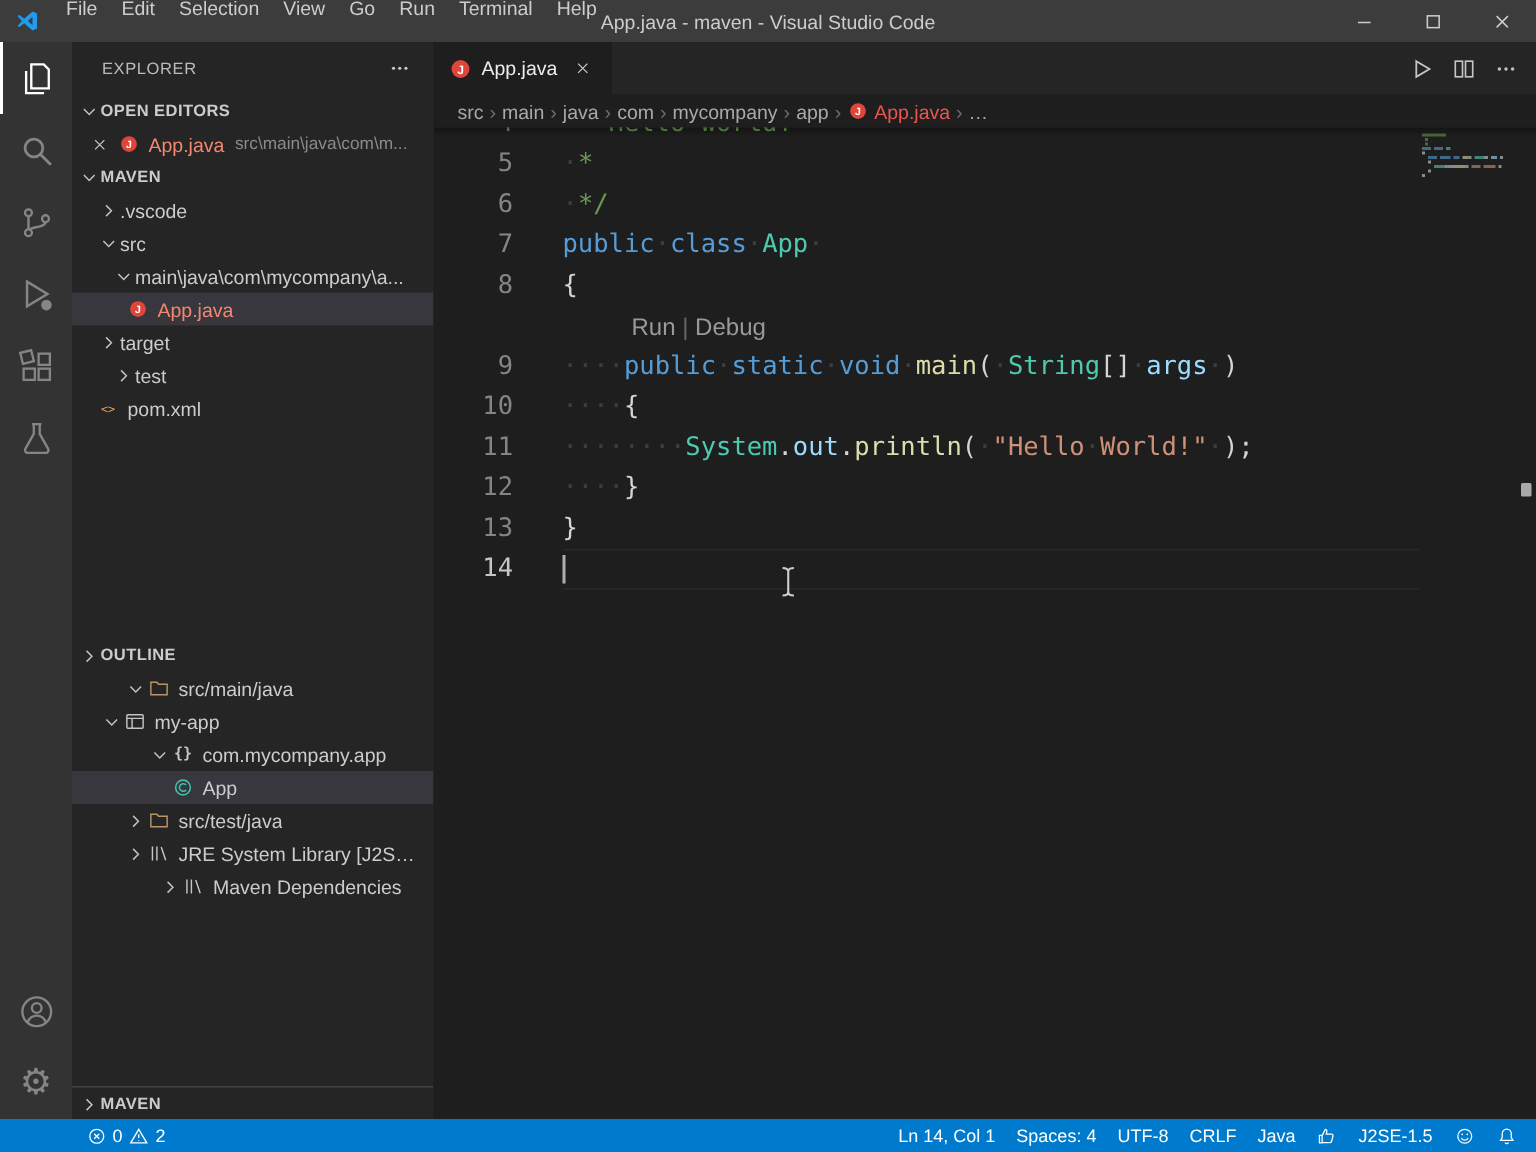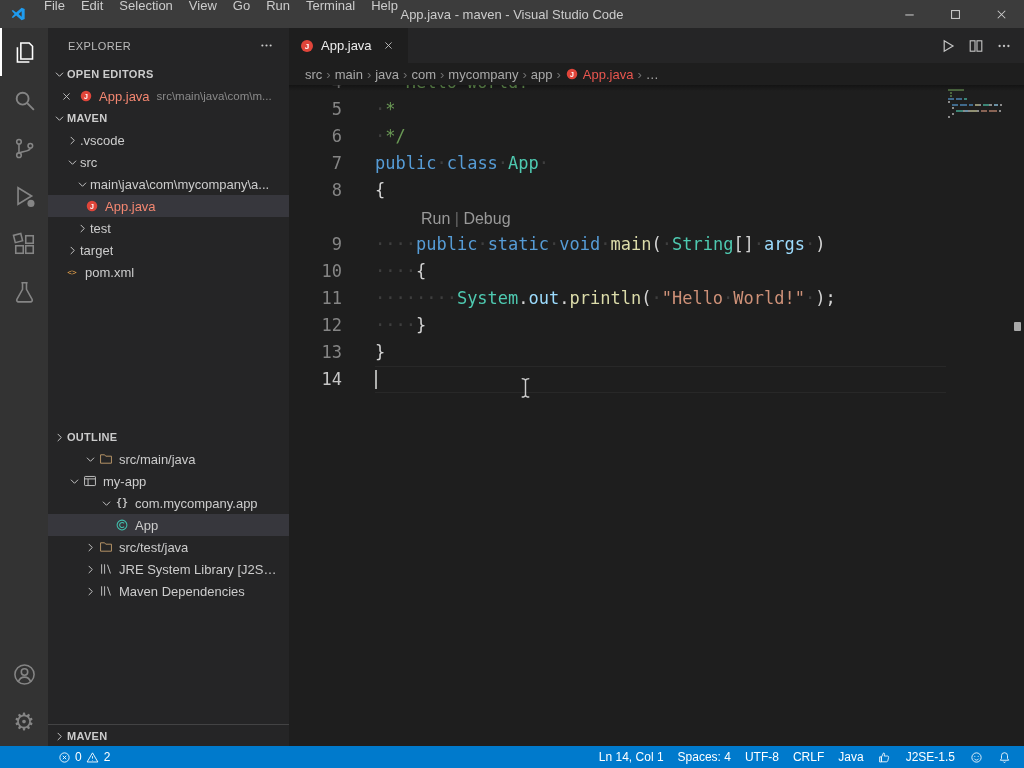--- a/index.html
+++ b/index.html
@@ -299,35 +299,35 @@
           </div>
           <div class="row selected" style="padding-left: 36px;">
             <span class="file-icon">
               <svg viewBox="0 0 16 16">
                 <circle cx="8" cy="8" r="6" fill="#e0453a"></circle>
                 <text x="8" y="11" font-size="8" text-anchor="middle" fill="#ffffff" font-family="sans-serif" font-weight="bold">J</text>
               </svg>
             </span>
             <span class="row-label error">App.java</span>
           </div>
+          <div class="row" style="padding-left: 16px;">
+            <span class="twistie">
+              <svg viewBox="0 0 16 16" fill="none" stroke="currentColor" stroke-width="1.2">
+                <path d="M5.8 3.6L10.2 8l-4.4 4.4"></path>
+              </svg>
+            </span>
+            <span class="row-label">target</span>
+          </div>
           <div class="row" style="padding-left: 26px;">
             <span class="twistie">
               <svg viewBox="0 0 16 16" fill="none" stroke="currentColor" stroke-width="1.2">
                 <path d="M5.8 3.6L10.2 8l-4.4 4.4"></path>
               </svg>
             </span>
             <span class="row-label">test</span>
-          </div>
-          <div class="row" style="padding-left: 16px;">
-            <span class="twistie">
-              <svg viewBox="0 0 16 16" fill="none" stroke="currentColor" stroke-width="1.2">
-                <path d="M5.8 3.6L10.2 8l-4.4 4.4"></path>
-              </svg>
-            </span>
-            <span class="row-label">target</span>
           </div>
           <div class="row" style="padding-left: 16px;">
             <span class="file-icon">
               <svg viewBox="0 0 16 16">
                 <text x="8" y="11.5" font-size="9" text-anchor="middle" fill="#e8a34c" font-family="monospace">&lt;&gt;</text>
               </svg>
             </span>
             <span class="row-label">pom.xml</span>
           </div>
         </div>
@@ -411,21 +411,21 @@
                 <path d="M5.8 3.6L10.2 8l-4.4 4.4"></path>
               </svg>
             </span>
             <span class="file-icon">
               <svg viewBox="0 0 16 16" fill="none" stroke="#c5c5c5" stroke-width="1.1">
                 <path d="M3 2.6v10.8M6.4 2.6v10.8M9.7 3.1l3.4 10"></path>
               </svg>
             </span>
             <span class="row-label">JRE System Library [J2SE-1.5]</span>
           </div>
-          <div class="row" style="padding-left: 34px;">
+          <div class="row" style="padding-left: 19px; margin-left: 38px;">
             <span class="twistie">
               <svg viewBox="0 0 16 16" fill="none" stroke="currentColor" stroke-width="1.2">
                 <path d="M5.8 3.6L10.2 8l-4.4 4.4"></path>
               </svg>
             </span>
             <span class="file-icon">
               <svg viewBox="0 0 16 16" fill="none" stroke="#c5c5c5" stroke-width="1.1">
                 <path d="M3 2.6v10.8M6.4 2.6v10.8M9.7 3.1l3.4 10"></path>
               </svg>
             </span>

